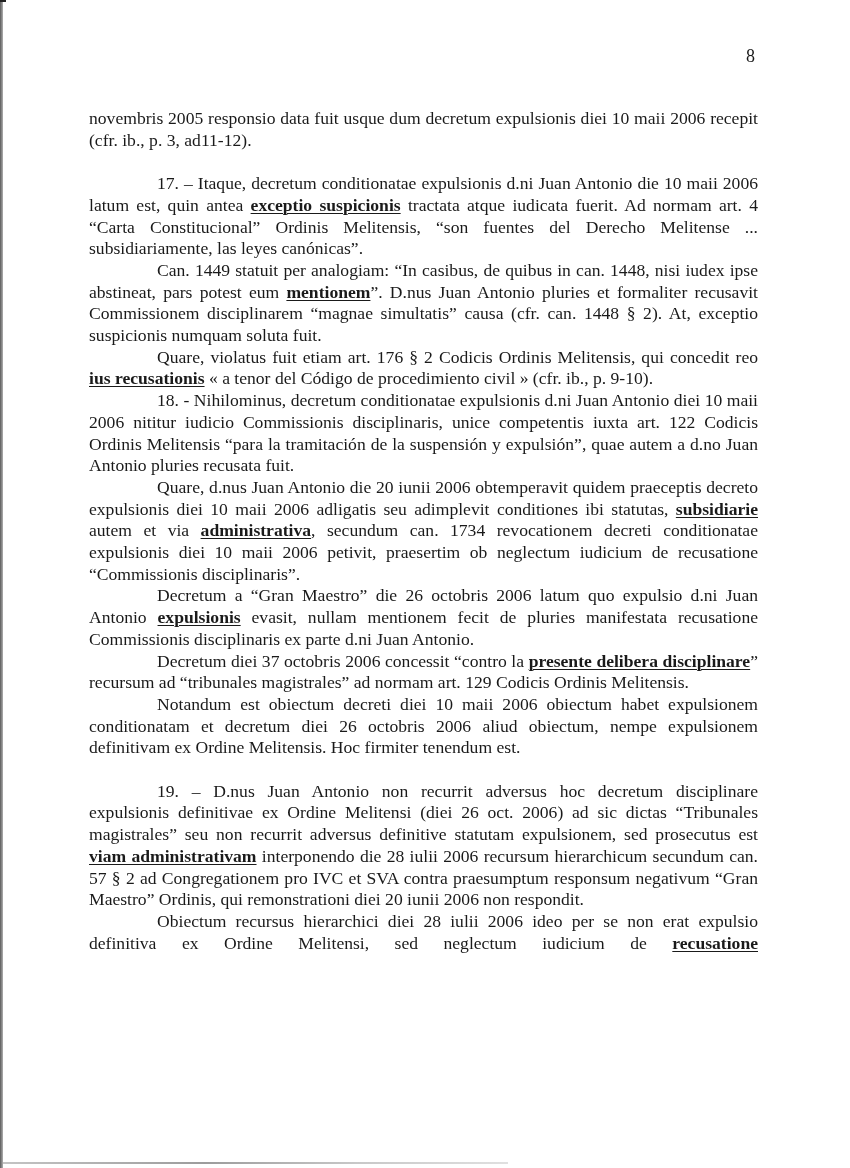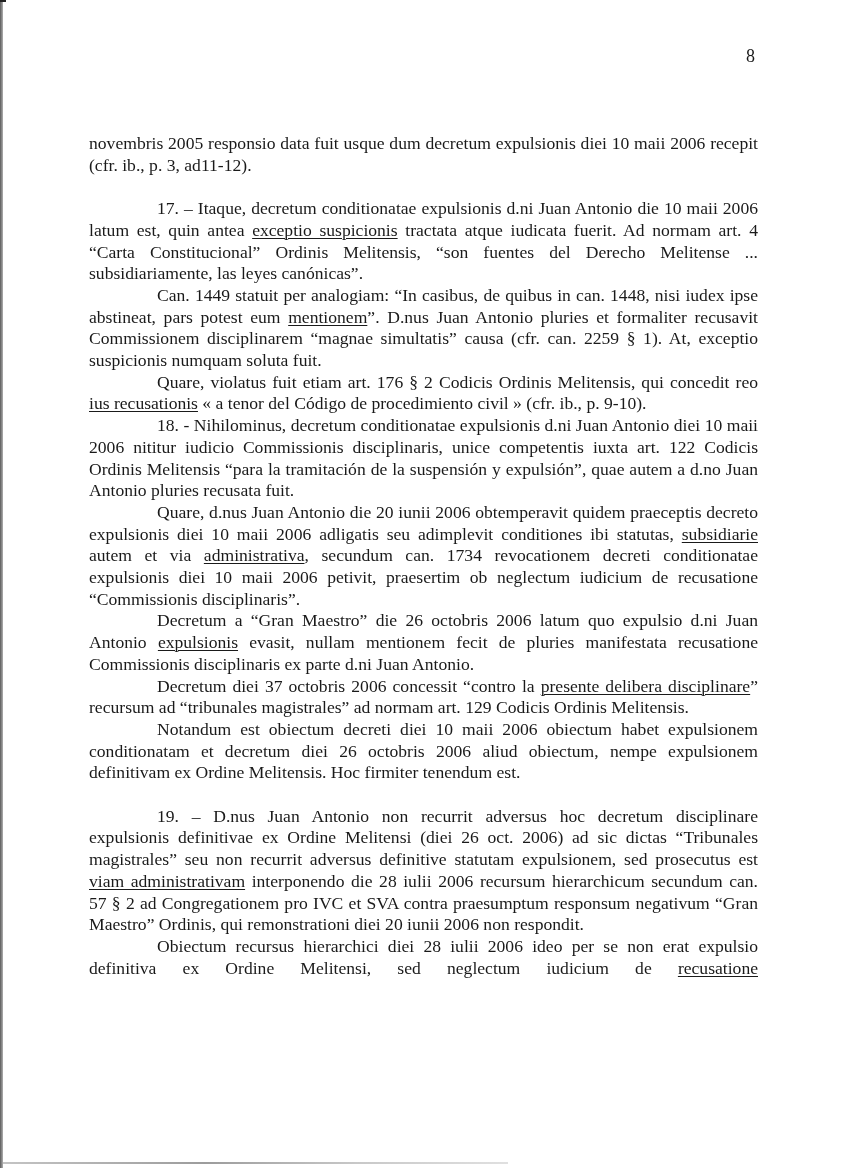--- a/index.html
+++ b/index.html
@@ -42,59 +42,60 @@
   .page-number {
     position: absolute;
     left: 746px;
     top: 46px;
     font-size: 18px;
     line-height: 20px;
   }
   .text-block {
     position: absolute;
     left: 89px;
-    top: 133px;
+    top: 108px;
     width: 669px;
     font-size: 17.6px;
     line-height: 21.7px;
     text-align: justify;
   }
   .para {
     margin: 0;
     text-indent: 0;
   }
   .para.indent {
     text-indent: 68px;
   }
   .para.gap {
     margin-top: 21.7px;
   }
   .u {
     text-decoration: underline;
     text-underline-offset: 2px;
     text-decoration-thickness: 1px;
+    font-weight: bold;
   }
   .last-line-justify {
     text-align-last: justify;
   }
 </style>
 </head>
 <body>
 
 <div class="scan-edge-left"></div>
 <div class="scan-edge-top"></div>
 <div class="scan-edge-bottom"></div>
 
 <div class="page-number">8</div>
 
 <div class="text-block">
   <p class="para"><span>novembris 2005 responsio data fuit usque dum decretum expulsionis diei 10 maii 2006 recepit (cfr. ib., p. 3, ad11-12).</span></p>
 
   <p class="para indent gap"><span>17. – Itaque, decretum conditionatae expulsionis d.ni Juan Antonio die 10 maii 2006 latum est, quin antea </span><span class="u">exceptio suspicionis</span><span> tractata atque iudicata fuerit. Ad normam art. 4 “Carta Constitucional” Ordinis Melitensis, “son fuentes del Derecho Melitense ... subsidiariamente, las leyes canónicas”.</span></p>
-  <p class="para indent"><span>Can. 1449 statuit per analogiam: “In casibus, de quibus in can. 1448, nisi iudex ipse abstineat, pars potest eum </span><span class="u">mentionem</span><span>”. D.nus Juan Antonio pluries et formaliter recusavit Commissionem disciplinarem  “magnae simultatis” causa (cfr. can. 2259 § 1). At, exceptio suspicionis numquam soluta fuit.</span></p>
+  <p class="para indent"><span>Can. 1449 statuit per analogiam: “In casibus, de quibus in can. 1448, nisi iudex ipse abstineat, pars potest eum </span><span class="u">mentionem</span><span>”. D.nus Juan Antonio pluries et formaliter recusavit Commissionem disciplinarem  “magnae simultatis” causa (cfr. can. 1448 § 2). At, exceptio suspicionis numquam soluta fuit.</span></p>
   <p class="para indent"><span>Quare, violatus fuit etiam art. 176 § 2 Codicis Ordinis Melitensis, qui concedit reo </span><span class="u">ius recusationis</span><span> « a tenor del Código de procedimiento civil » (cfr. ib., p. 9-10).</span></p>
 
   <p class="para indent"><span>18. -  Nihilominus, decretum conditionatae expulsionis d.ni Juan Antonio diei 10 maii 2006 nititur iudicio Commissionis disciplinaris, unice competentis iuxta art. 122 Codicis Ordinis Melitensis “para la tramitación de la suspensión y expulsión”, quae autem a d.no Juan Antonio pluries recusata fuit.</span></p>
   <p class="para indent"><span>Quare, d.nus Juan Antonio die 20 iunii 2006 obtemperavit quidem praeceptis decreto expulsionis diei 10 maii 2006 adligatis seu adimplevit conditiones ibi statutas, </span><span class="u">subsidiarie</span><span> autem et via </span><span class="u">administrativa</span><span>, secundum can. 1734 revocationem decreti conditionatae expulsionis diei 10 maii 2006 petivit, praesertim ob neglectum iudicium de recusatione “Commissionis disciplinaris”.</span></p>
   <p class="para indent"><span>Decretum a “Gran Maestro” die 26 octobris 2006 latum quo expulsio d.ni Juan Antonio </span><span class="u">expulsionis</span><span> evasit, nullam mentionem fecit de pluries manifestata recusatione Commissionis disciplinaris ex parte d.ni Juan Antonio.</span></p>
   <p class="para indent"><span>Decretum diei 37 octobris 2006 concessit “contro la </span><span class="u">presente delibera disciplinare</span><span>” recursum ad “tribunales magistrales” ad normam art. 129 Codicis Ordinis Melitensis.</span></p>
   <p class="para indent"><span>Notandum est obiectum decreti diei 10 maii 2006 obiectum habet expulsionem conditionatam et decretum diei 26 octobris 2006 aliud obiectum, nempe expulsionem definitivam ex Ordine Melitensis. Hoc firmiter tenendum est.</span></p>
 
   <p class="para indent gap"><span>19. – D.nus Juan Antonio non recurrit adversus hoc decretum disciplinare expulsionis definitivae ex Ordine Melitensi (diei 26 oct. 2006) ad sic dictas “Tribunales magistrales” seu non recurrit adversus definitive statutam expulsionem, sed prosecutus est </span><span class="u">viam administrativam</span><span> interponendo die 28 iulii 2006 recursum hierarchicum secundum can. 57 § 2 ad Congregationem pro IVC et SVA contra praesumptum responsum negativum “Gran Maestro” Ordinis, qui remonstrationi diei 20 iunii 2006 non respondit.</span></p>
   <p class="para indent last-line-justify"><span>Obiectum recursus hierarchici diei 28 iulii 2006 ideo per se non erat expulsio definitiva ex Ordine Melitensi, sed neglectum iudicium de </span><span class="u">recusatione</span></p>

